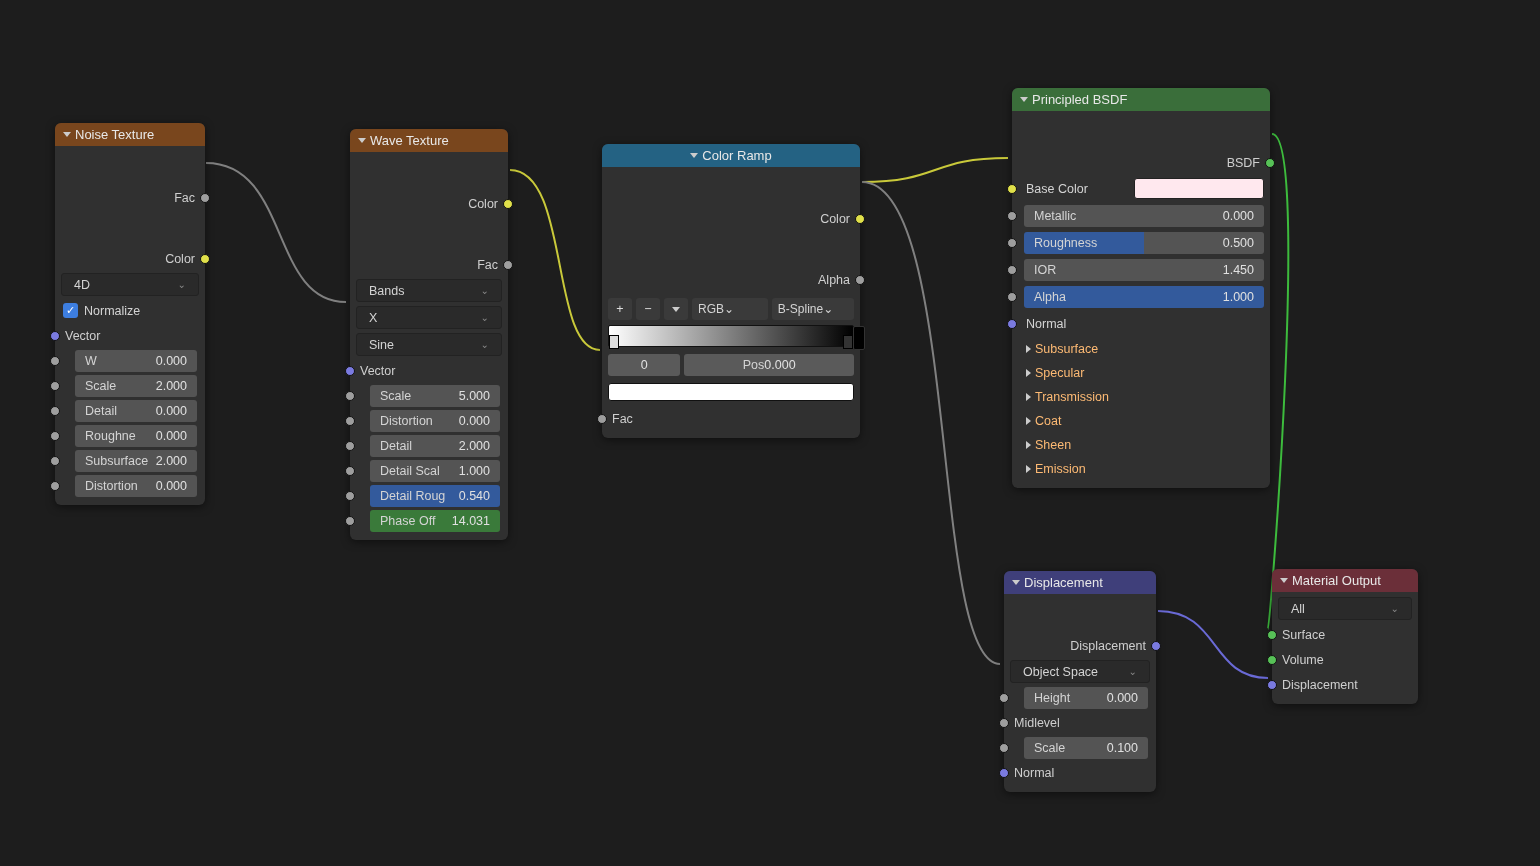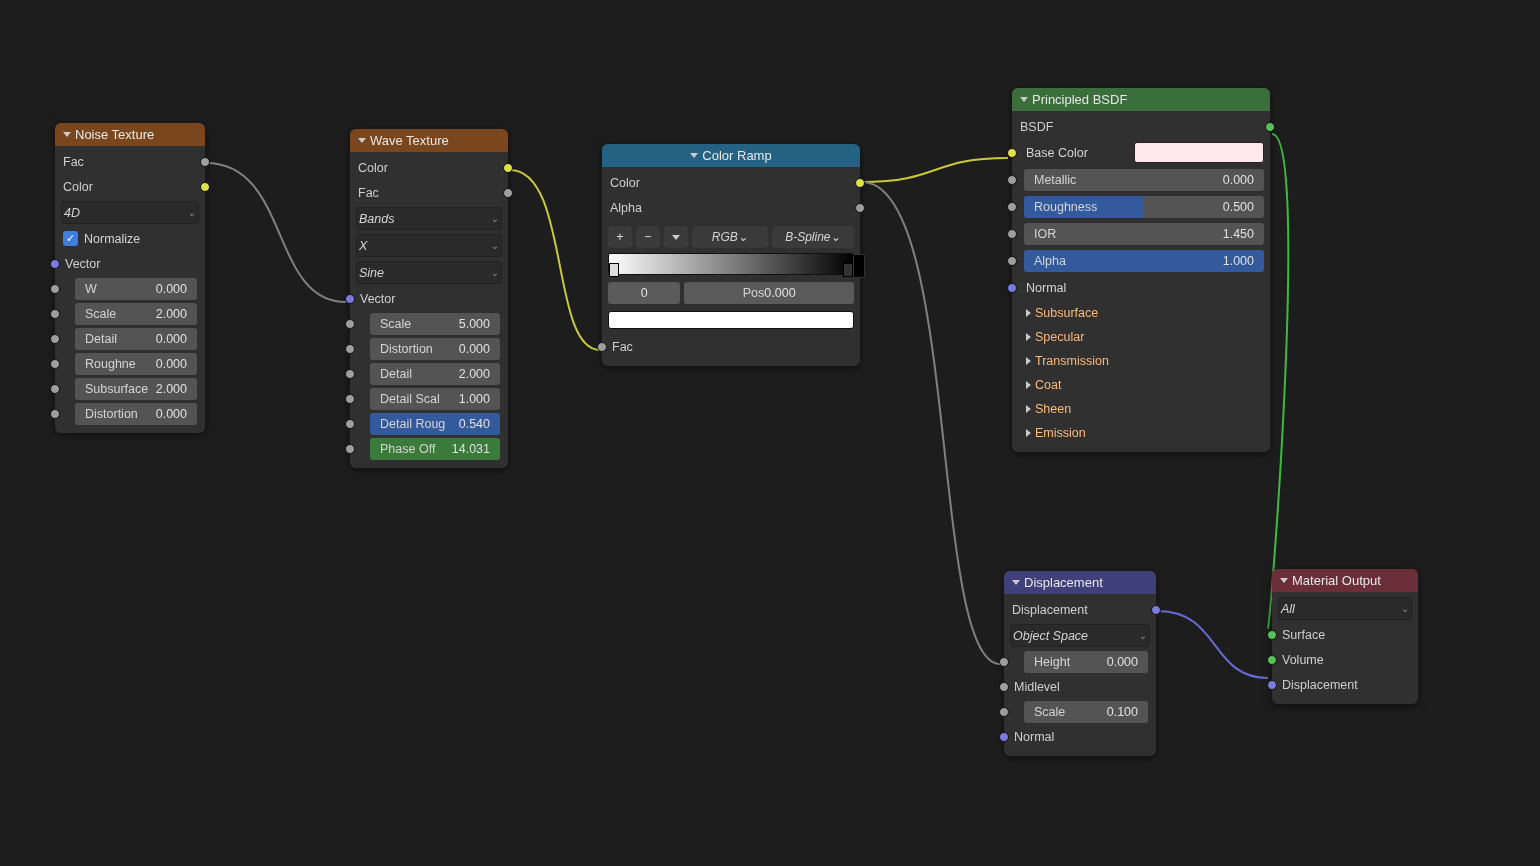--- a/index.html
+++ b/index.html
@@ -7,49 +7,49 @@
   svg.wires { position: absolute; top: 0; left: 0; width: 1540px; height: 866px; pointer-events: none; z-index: 1; }
   .node { position: absolute; background: #303030; border-radius: 6px; box-shadow: 0 2px 8px rgba(0,0,0,0.5); z-index: 2; }
   .node-header { padding: 4px 8px; border-radius: 6px 6px 0 0; display: flex; align-items: center; gap: 4px; color: #e8e8e8; font-size: 13px; }
   .hdr-orange { background: #79461d; }
   .hdr-teal   { background: #246283; justify-content: center; }
   .hdr-green  { background: #3a6e3a; }
   .hdr-violet { background: #3f3f7a; }
   .hdr-maroon { background: #6b2f39; }
   .node-body { padding: 4px 6px 8px 6px; display: flex; flex-direction: column; gap: 2px; }
   .row { display: flex; align-items: center; height: 23px; position: relative; padding: 0 2px; }
-  .row.out { justify-content: flex-start; padding-right: 4px; }
+  .row.out { justify-content: flex-end; padding-right: 4px; margin-top: 36px; }
   .row.in  { justify-content: flex-start; padding-left: 4px; }
   .row-label { color: #cfcfcf; }
   .socket { position: absolute; width: 10px; height: 10px; border-radius: 50%; border: 1px solid #111; top: 50%; transform: translateY(-50%); z-index: 3; }
   .socket.left  { left: -11px; }
   .socket.right { right: -11px; }
   .sk-grey   { background: #9e9e9e; }
   .sk-yellow { background: #e0e04a; }
   .sk-violet { background: #7a7ae0; }
   .sk-green  { background: #57c157; }
-  .dropdown { background: #2a2a2a; border: 1px solid #222; border-radius: 3px; height: 23px; display: flex; align-items: center; justify-content: space-between; padding: 0 2px; color: #d4d4d4; margin: 1px 0; font-style: italic; }
+  .dropdown { background: #2a2a2a; border: 1px solid #222; border-radius: 3px; height: 23px; display: flex; align-items: center; justify-content: space-between; padding: 0 12px; color: #d4d4d4; margin: 1px 0; }
   .dropdown .caret { font-size: 10px; color: #888; }
   .check-row { display: flex; align-items: center; gap: 6px; height: 23px; padding: 0 2px; }
   .checkbox { width: 15px; height: 15px; background: #3d7ee0; border-radius: 3px; display: flex; align-items: center; justify-content: center; color: #fff; font-size: 11px; }
   .numfield { background: #545454; border-radius: 3px; height: 22px; display: flex; align-items: center; justify-content: space-between; padding: 0 10px; color: #e0e0e0; margin: 1px 0 1px 12px; position: relative; }
   .numfield .nf-label { color: #d4d4d4; text-align: right; }
   .numfield .nf-value { color: #e0e0e0; }
   .numfield.blue  { background: #335a9c; }
   .numfield.green { background: #3a7a3a; }
   .numfield.light { background: #5a5a5a; }
   .numfield.half-blue { background: linear-gradient(to right, #335a9c 50%, #545454 50%); gap: 13px; }
   .row.with-socket .numfield { margin-left: 12px; flex: 1; }
   .color-swatch { background: #ffe8ee; height: 21px; width: 130px; border-radius: 3px; border: 1px solid #222; }
   .sub-item { display: flex; align-items: center; gap: 4px; height: 22px; padding-left: 8px; color: #fdba74; }
   .chev-d { display:inline-block; width:0;height:0;border-left:4px solid transparent;border-right:4px solid transparent;border-top:5px solid #ccc; }
   .chev-r { display:inline-block; width:0;height:0;border-top:4px solid transparent;border-bottom:4px solid transparent;border-left:5px solid #ccc; }
   .ramp-toolbar { display:flex; align-items:center; gap:4px; height:24px; margin:4px 0 2px 0; }
   .ramp-btn { width:24px; height:22px; background:#3a3a3a; border-radius:3px; display:flex; align-items:center; justify-content:center; color:#ddd; }
-  .ramp-sel { flex:1; background:#3a3a3a; border-radius:3px; height:22px; display:flex; align-items:center; justify-content:center; padding:0 6px; font-size:12px;font-style:italic; }
+  .ramp-sel { flex:1; background:#3a3a3a; border-radius:3px; height:22px; display:flex; align-items:center; justify-content:flex-start; padding:0 6px; font-size:12px; }
   .ramp-gradient { height:22px; background:linear-gradient(to right,#fff,#000); border-radius:2px; position:relative; margin:0 0 2px 0; border:1px solid #111; }
   .ramp-gradient::after { content:""; position:absolute; right:-12px; top:0; width:10px; height:22px; background:#000; border:1px solid #333; border-radius:2px; }
   .ramp-stop { position:absolute; bottom:-3px; width:10px; height:14px; background:#ddd; border:1px solid #000; }
   .ramp-pos-row { display:flex; gap:4px; margin:2px 0; }
   .ramp-pos-row .numfield { margin-left:0; flex:1; justify-content:center; }
   .ramp-color { height:18px; background:#fff; border-radius:3px; margin:2px 0 4px 0; border:1px solid #111; }
   .prop-row { display:flex; align-items:center; height:23px; gap:6px; position:relative; margin:1px 0; }
   .prop-row .socket { left:-11px; }
   .prop-row .numfield { flex:1; margin-left:6px; }
   .prop-row .plain { flex:1; padding-left:8px; color:#d4d4d4; display:flex; justify-content:space-between; align-items:center; }

